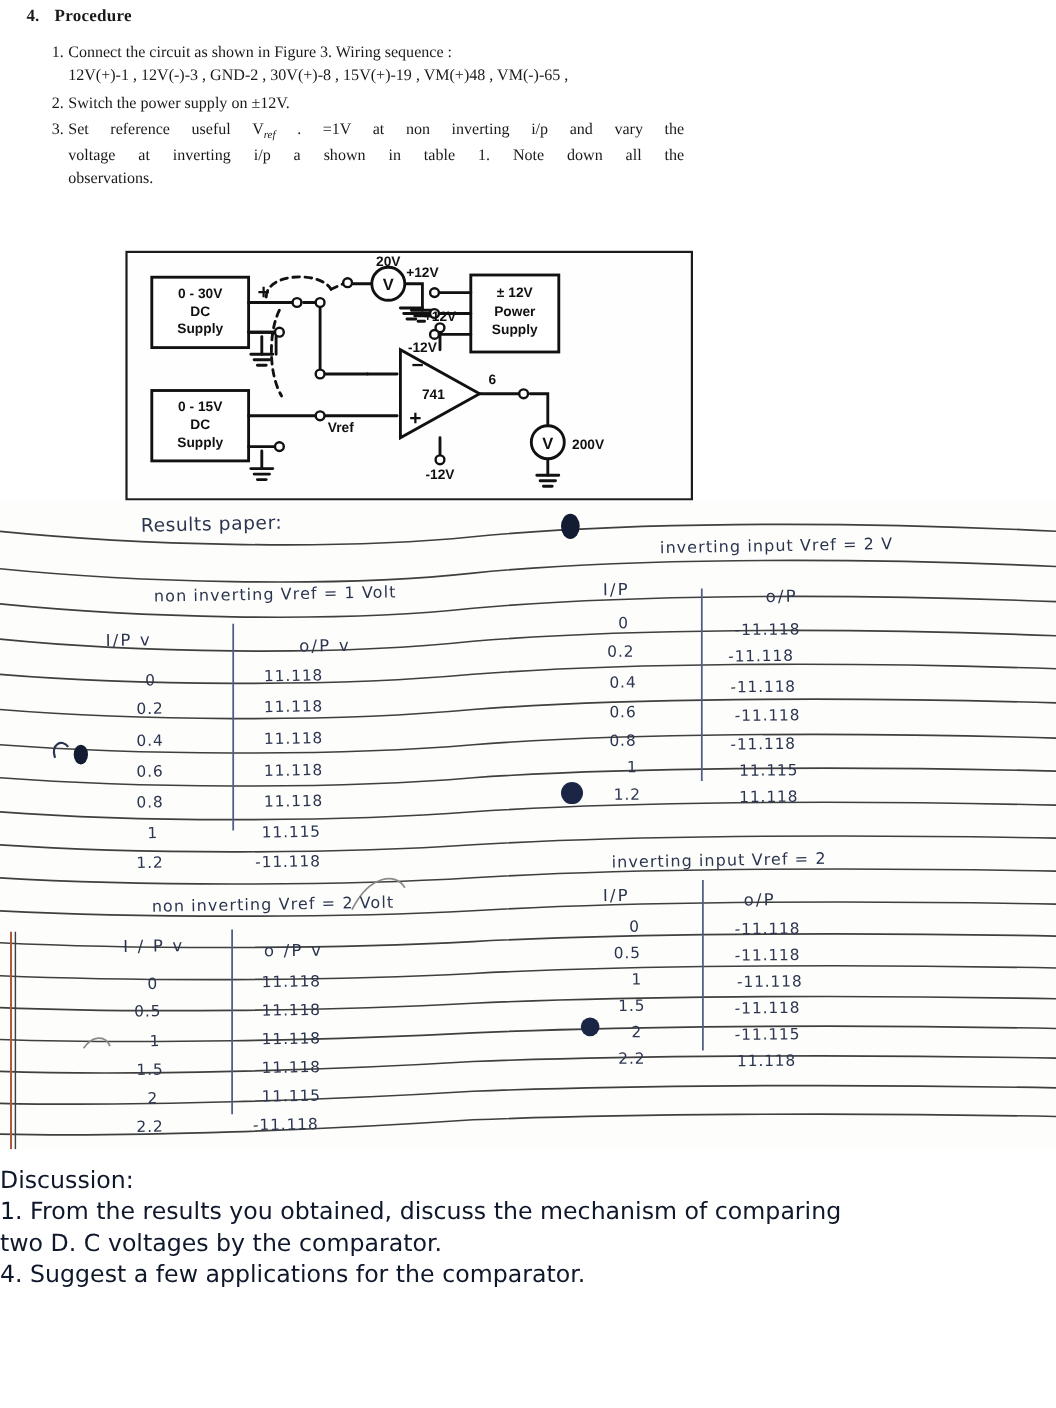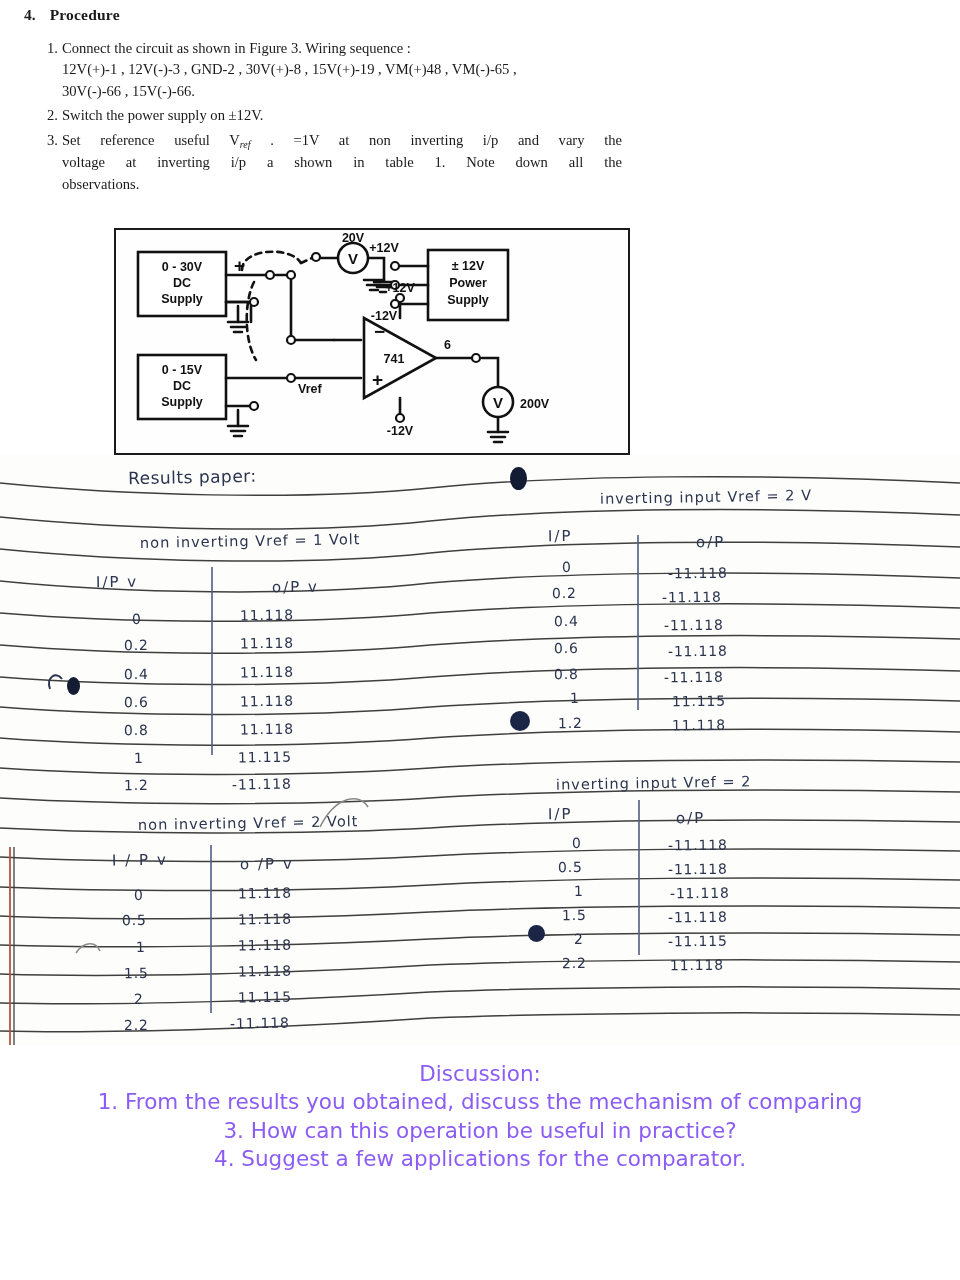--- a/index.html
+++ b/index.html
@@ -118,44 +118,43 @@
     background: #1b2546;
     border-radius: 50%;
   }
   .blob.ink2 { background: #141c33; }
 
   
   .discussion {
     position: absolute;
     left: 0; top: 1060px;
     width: 960px;
-    text-align: center;
+    text-align: left;
     font-family: "DejaVu Sans", sans-serif;
     font-size: 21.5px;
     line-height: 1.32;
-    color: #8b5cf6;
+    color: #0f172a;
   }
   .discussion .dline { display: block; }
   .discussion .dtitle { display: block; }
 </style>
 </head>
 <body>
 
 <div class="procedure">
   <div class="proc-heading">
     <span class="num">4.</span>
     <span class="ttl">Procedure</span>
   </div>
 
   <ul class="proc-list">
     <li class="proc-item">
       <span class="marker">1.</span>
       <span class="wire-line">Connect the circuit as shown in Figure 3. Wiring sequence :</span>
       <span class="wire-line">12V(+)-1 , 12V(-)-3 , GND-2 , 30V(+)-8 , 15V(+)-19 , VM(+)48 , VM(-)-65 ,</span>
-      <span class="wire-line">30V(-)-66 , 15V(-)-66.</span>
     </li>
 
     <li class="proc-item">
       <span class="marker">2.</span>
       <span class="wire-line">Switch the power supply on  ±12V.</span>
     </li>
 
     <li class="proc-item">
       <span class="marker">3.</span>
       <span class="wire-line proc-just"><span>Set reference useful V</span><span class="sub">ref</span><span> . =1V  at  non  inverting  i/p  and  vary  the</span></span>
@@ -454,15 +453,15 @@
   <span class="hw hw-val r" style="left:574px; top:476px;">2</span>
   <span class="hw hw-val r" style="left:668px; top:478px;">-11.115</span>
 
   <span class="hw hw-val r" style="left:562px; top:500px;">2.2</span>
   <span class="hw hw-val r" style="left:670px; top:502px;">11.118</span>
 </div>
 
 <div class="discussion">
   <span class="dtitle">Discussion:</span>
   <span class="dline">1. From the results you obtained, discuss the mechanism of comparing</span>
-  <span class="dline">3. How can this operation be useful in practice?</span>
+  <span class="dline">two D. C voltages by the comparator.</span>
   <span class="dline">4. Suggest a few applications for the comparator.</span>
 </div>
 
 </body></html>

